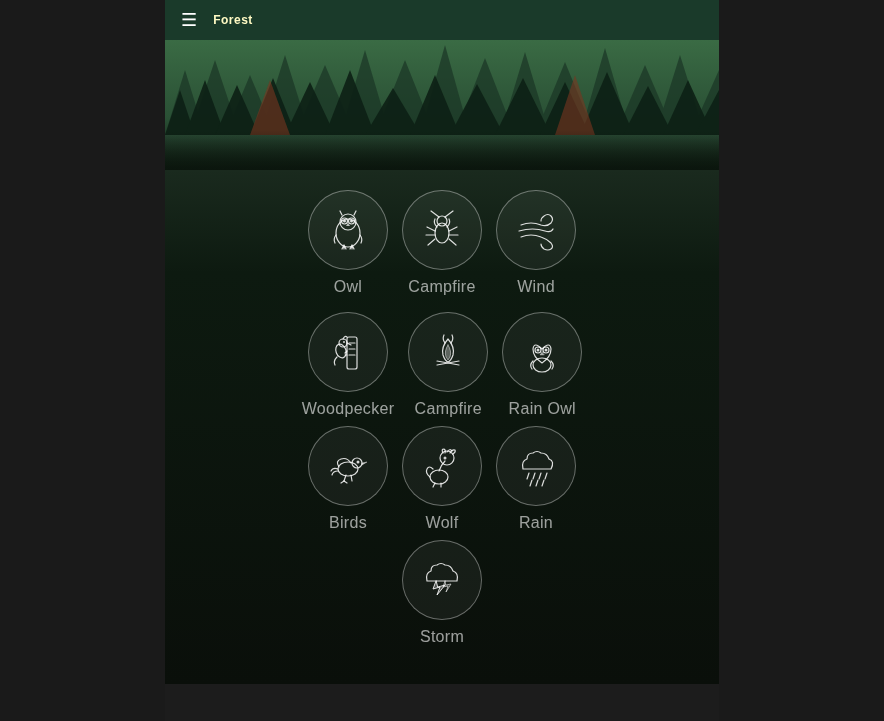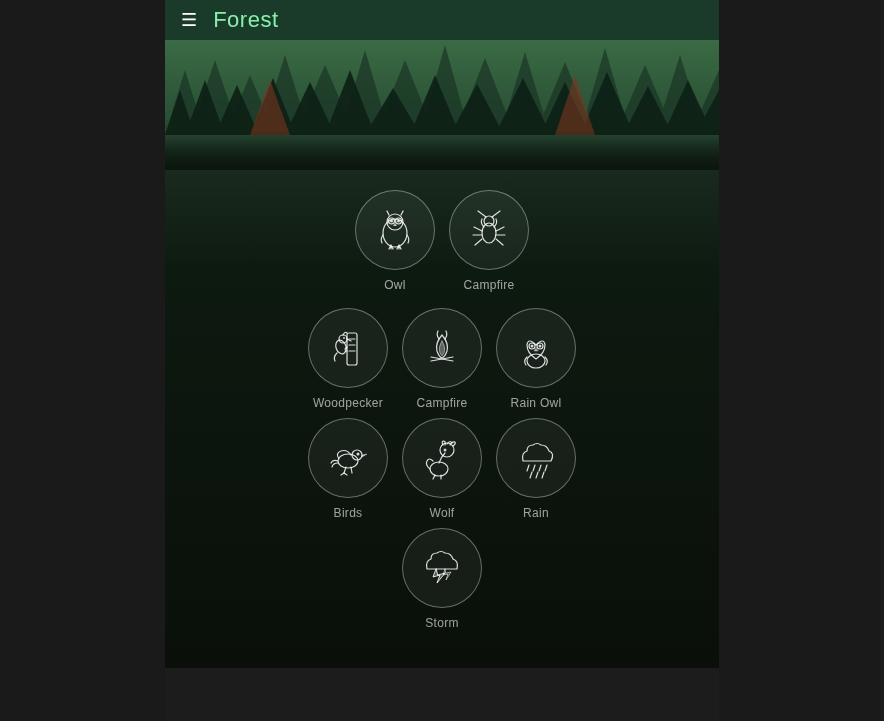--- a/index.html
+++ b/index.html
@@ -25,23 +25,23 @@
       align-items: center;
       padding: 0 16px;
       gap: 16px;
     }
     .hamburger-icon {
       color: white;
       font-size: 18px;
       cursor: pointer;
     }
     .header-title {
-      color: #86efac;
-      font-size: 22px;
-      font-weight: 400;
+      color: #fef9c3;
+      font-size: 12px;
+      font-weight: 700;
       letter-spacing: 0.5px;
     }
     .hero-image {
       width: 100%;
       height: 130px;
       background: linear-gradient(
         to bottom,
         #2d5a3d 0%,
         #3a6b44 20%,
         #4a7a50 40%,
@@ -97,21 +97,21 @@
       width: 46px;
       height: 46px;
       stroke: rgba(255,255,255,0.85);
       fill: none;
       stroke-width: 1.2;
       stroke-linecap: round;
       stroke-linejoin: round;
     }
     .sound-label {
       color: rgba(255,255,255,0.6);
-      font-size: 12px;
+      font-size: 16px;
       font-weight: 300;
       letter-spacing: 0.3px;
       text-align: center;
     }
   </style>
 </head>
 <body>
 
 <div class="app-container">
 
@@ -231,20 +231,31 @@
             <line x1="30" y1="28" x2="39" y2="28"></line>
             <line x1="30" y1="32" x2="37" y2="38"></line>
 
             <path d="M18 20 Q14 16 16 12"></path>
             <path d="M28 20 Q32 16 30 12"></path>
           </svg>
         </div>
         <span class="sound-label">Campfire</span>
       </div>
 
+      <div class="sound-item">
+        <div class="circle-btn">
+          <svg viewBox="0 0 46 46">
+
+            <path d="M8 18 Q18 14 28 18 Q34 20 38 16 Q41 12 38 9 Q35 6 31 9 Q28 11 28 14"></path>
+            <path d="M6 24 Q20 20 32 24 Q38 26 40 22"></path>
+            <path d="M8 30 Q18 26 28 30 Q34 32 38 36 Q41 40 38 42 Q35 44 31 42 Q28 40 28 37"></path>
+          </svg>
+        </div>
+        <span class="sound-label">Wind</span>
+      </div>
     </div>
 
     <div class="grid-row">
 
 
     </div>
 
     <div class="grid-row">
       <div class="sound-item">
         <div class="circle-btn">

